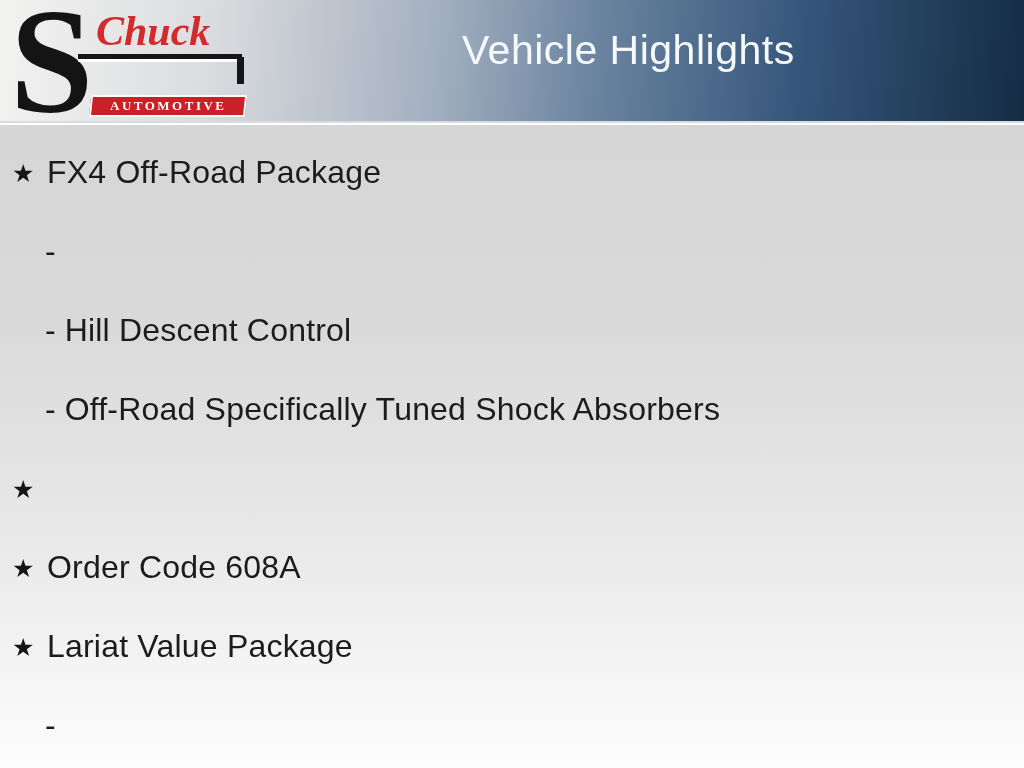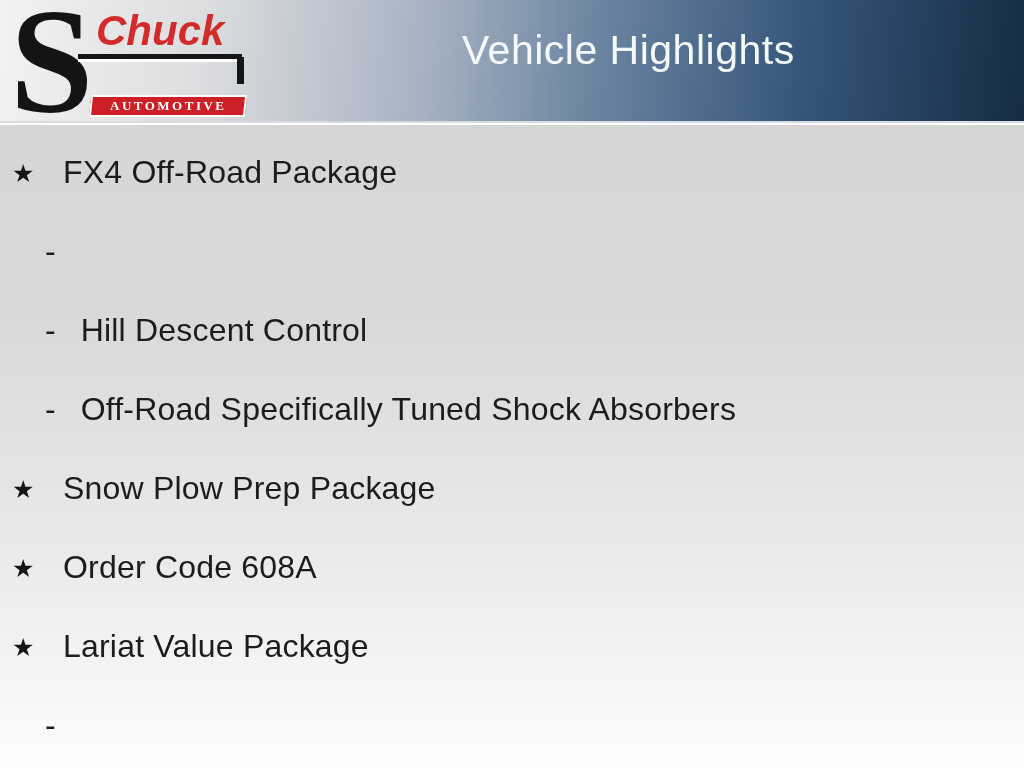--- a/index.html
+++ b/index.html
@@ -52,21 +52,21 @@
     left: 2px; top: -18px;
     font-family: "Liberation Serif", serif;
     font-weight: bold;
     font-size: 150px;
     line-height: 1;
     color: #141414;
   }
   .logo-chuck {
     position: absolute;
     left: 88px; top: 6px;
-    font-family: Liberation Sans, sans-serif;
+    font-family: Liberation Serif, serif;
     font-style: italic;
     font-weight: bold;
     font-size: 42px;
     line-height: 1;
     color: #d32b2b;
     letter-spacing: 0px;
   }
   .logo-rule {
     position: absolute;
     left: 70px; top: 50px;
@@ -128,21 +128,21 @@
     padding-top: 8px;
   }
   .item {
     height: 79px;
     display: flex;
     align-items: center;
     font-size: 32px;
     color: #1c1c1c;
     white-space: nowrap;
   }
-  .item .txt { letter-spacing: 0.2px; margin-left: 16px; }
+  .item .txt { letter-spacing: 0.2px; }
   .lvl1 { padding-left: 12px; }
   .lvl1 .star {
     font-size: 25px;
     width: 35px;
     color: #161616;
     line-height: 1;
     padding-top: 2px;
   }
   .lvl2 { padding-left: 45px; }
   .lvl2 .dash {
@@ -187,21 +187,20 @@
         <span class="txt">Hill Descent Control</span>
       </li>
 
       <li class="item lvl2">
         <span class="dash">-</span>
         <span class="txt">Off-Road Specifically Tuned Shock Absorbers</span>
       </li>
 
       <li class="item lvl1">
         <span class="star">★</span>
-        <span class="txt">Snow Plow Prep Package</span>
       </li>
 
       <li class="item lvl1">
         <span class="star">★</span>
         <span class="txt">Order Code 608A</span>
       </li>
 
       <li class="item lvl1">
         <span class="star">★</span>
         <span class="txt">Lariat Value Package</span>

